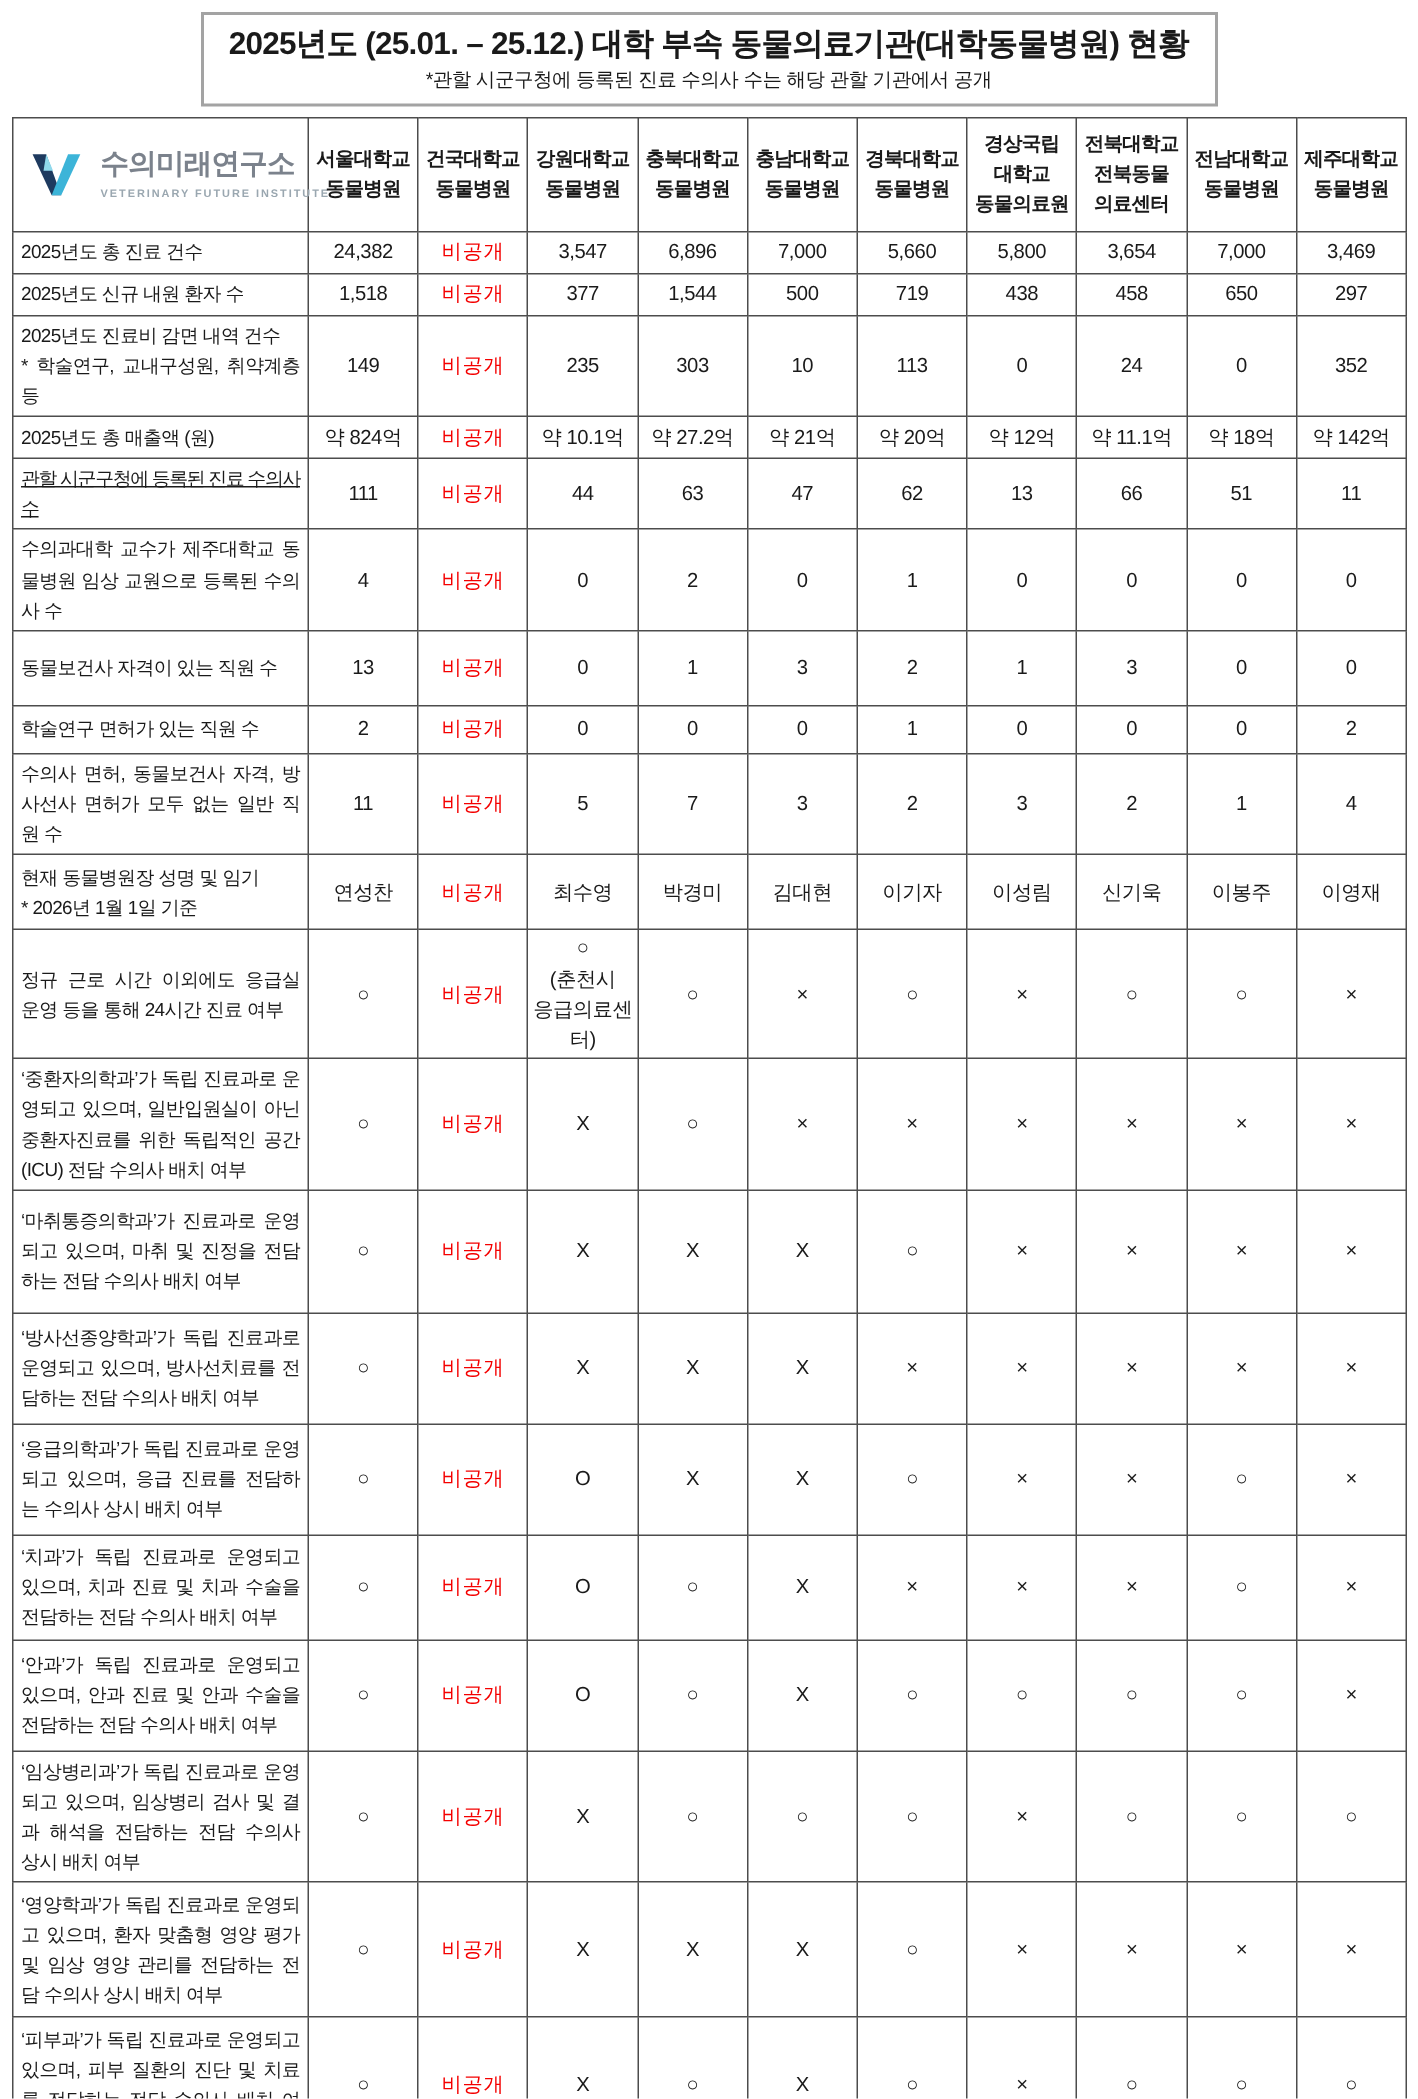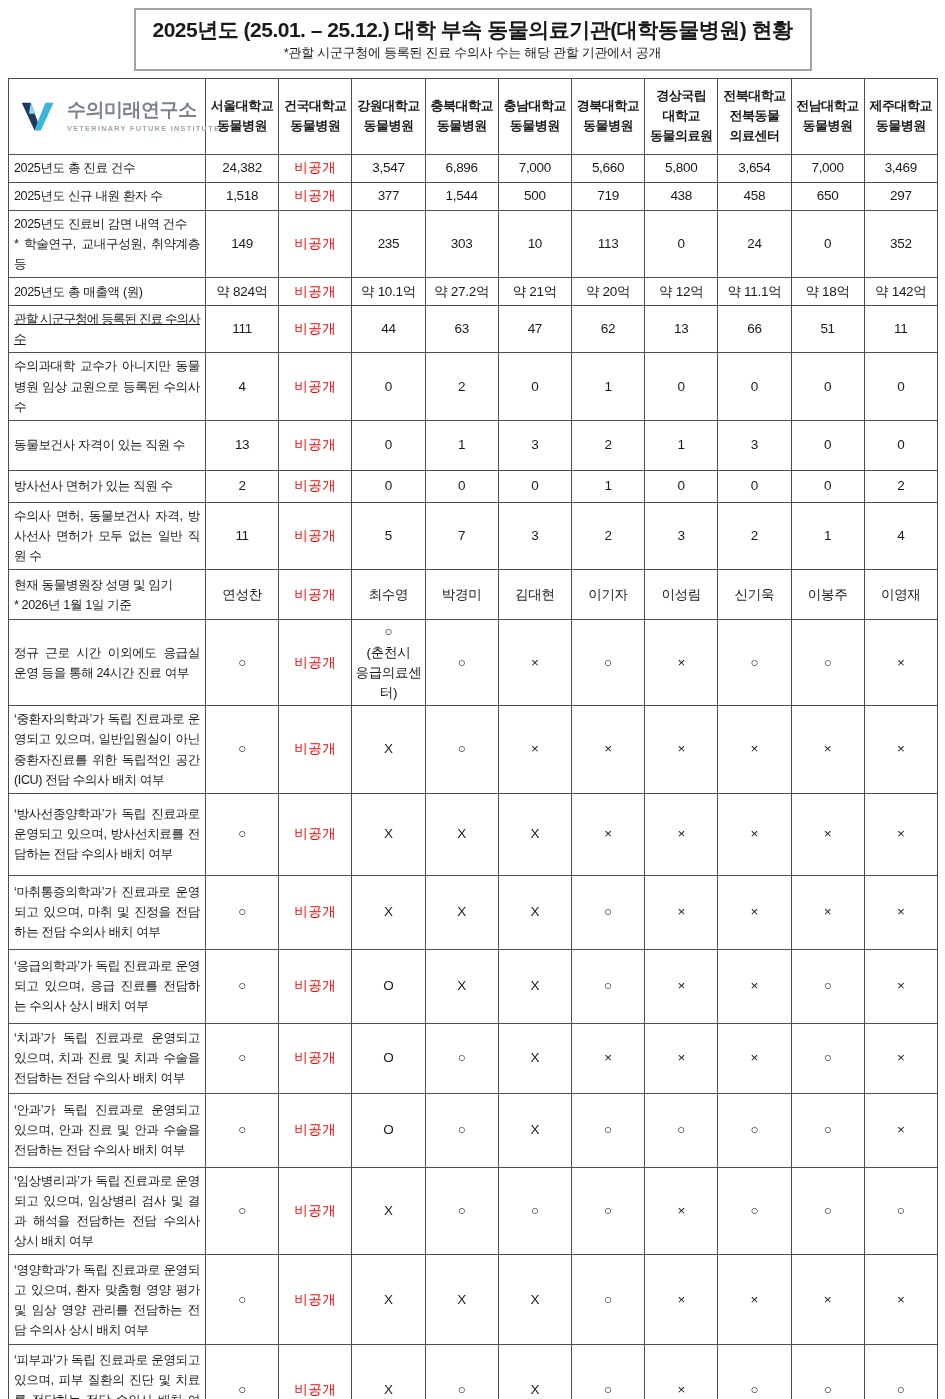--- a/index.html
+++ b/index.html
@@ -219,21 +219,21 @@
         <td class="cell">44</td>
         <td class="cell">63</td>
         <td class="cell">47</td>
         <td class="cell">62</td>
         <td class="cell">13</td>
         <td class="cell">66</td>
         <td class="cell">51</td>
         <td class="cell">11</td>
       </tr>
       <tr>
-        <td class="row-label">수의과대학 교수가 아니지만 동물병원 임상 교원으로 등록된 수의사 수</td>
+        <td class="row-label">수의과대학 교수가 제주대학교 동물병원 임상 교원으로 등록된 수의사 수</td>
         <td class="cell">4</td>
         <td class="cell private">비공개</td>
         <td class="cell">0</td>
         <td class="cell">2</td>
         <td class="cell">0</td>
         <td class="cell">1</td>
         <td class="cell">0</td>
         <td class="cell">0</td>
         <td class="cell">0</td>
         <td class="cell">0</td>
@@ -245,21 +245,21 @@
         <td class="cell">0</td>
         <td class="cell">1</td>
         <td class="cell">3</td>
         <td class="cell">2</td>
         <td class="cell">1</td>
         <td class="cell">3</td>
         <td class="cell">0</td>
         <td class="cell">0</td>
       </tr>
       <tr>
-        <td class="row-label">방사선사 면허가 있는 직원 수</td>
+        <td class="row-label">학술연구 면허가 있는 직원 수</td>
         <td class="cell">2</td>
         <td class="cell private">비공개</td>
         <td class="cell">0</td>
         <td class="cell">0</td>
         <td class="cell">0</td>
         <td class="cell">1</td>
         <td class="cell">0</td>
         <td class="cell">0</td>
         <td class="cell">0</td>
         <td class="cell">2</td>
@@ -313,40 +313,40 @@
         <td class="cell">X</td>
         <td class="cell">○</td>
         <td class="cell">×</td>
         <td class="cell">×</td>
         <td class="cell">×</td>
         <td class="cell">×</td>
         <td class="cell">×</td>
         <td class="cell">×</td>
       </tr>
       <tr>
+        <td class="row-label">‘마취통증의학과’가 진료과로 운영되고 있으며, 마취 및 진정을 전담하는 전담 수의사 배치 여부</td>
+        <td class="cell">○</td>
+        <td class="cell private">비공개</td>
+        <td class="cell">X</td>
+        <td class="cell">X</td>
+        <td class="cell">X</td>
+        <td class="cell">○</td>
+        <td class="cell">×</td>
+        <td class="cell">×</td>
+        <td class="cell">×</td>
+        <td class="cell">×</td>
+      </tr>
+      <tr>
         <td class="row-label">‘방사선종양학과’가 독립 진료과로 운영되고 있으며, 방사선치료를 전담하는 전담 수의사 배치 여부</td>
         <td class="cell">○</td>
         <td class="cell private">비공개</td>
         <td class="cell">X</td>
         <td class="cell">X</td>
         <td class="cell">X</td>
         <td class="cell">×</td>
-        <td class="cell">×</td>
-        <td class="cell">×</td>
-        <td class="cell">×</td>
-        <td class="cell">×</td>
-      </tr>
-      <tr>
-        <td class="row-label">‘마취통증의학과’가 진료과로 운영되고 있으며, 마취 및 진정을 전담하는 전담 수의사 배치 여부</td>
-        <td class="cell">○</td>
-        <td class="cell private">비공개</td>
-        <td class="cell">X</td>
-        <td class="cell">X</td>
-        <td class="cell">X</td>
-        <td class="cell">○</td>
         <td class="cell">×</td>
         <td class="cell">×</td>
         <td class="cell">×</td>
         <td class="cell">×</td>
       </tr>
       <tr>
         <td class="row-label">‘응급의학과’가 독립 진료과로 운영되고 있으며, 응급 진료를 전담하는 수의사 상시 배치 여부</td>
         <td class="cell">○</td>
         <td class="cell private">비공개</td>
         <td class="cell">O</td>

